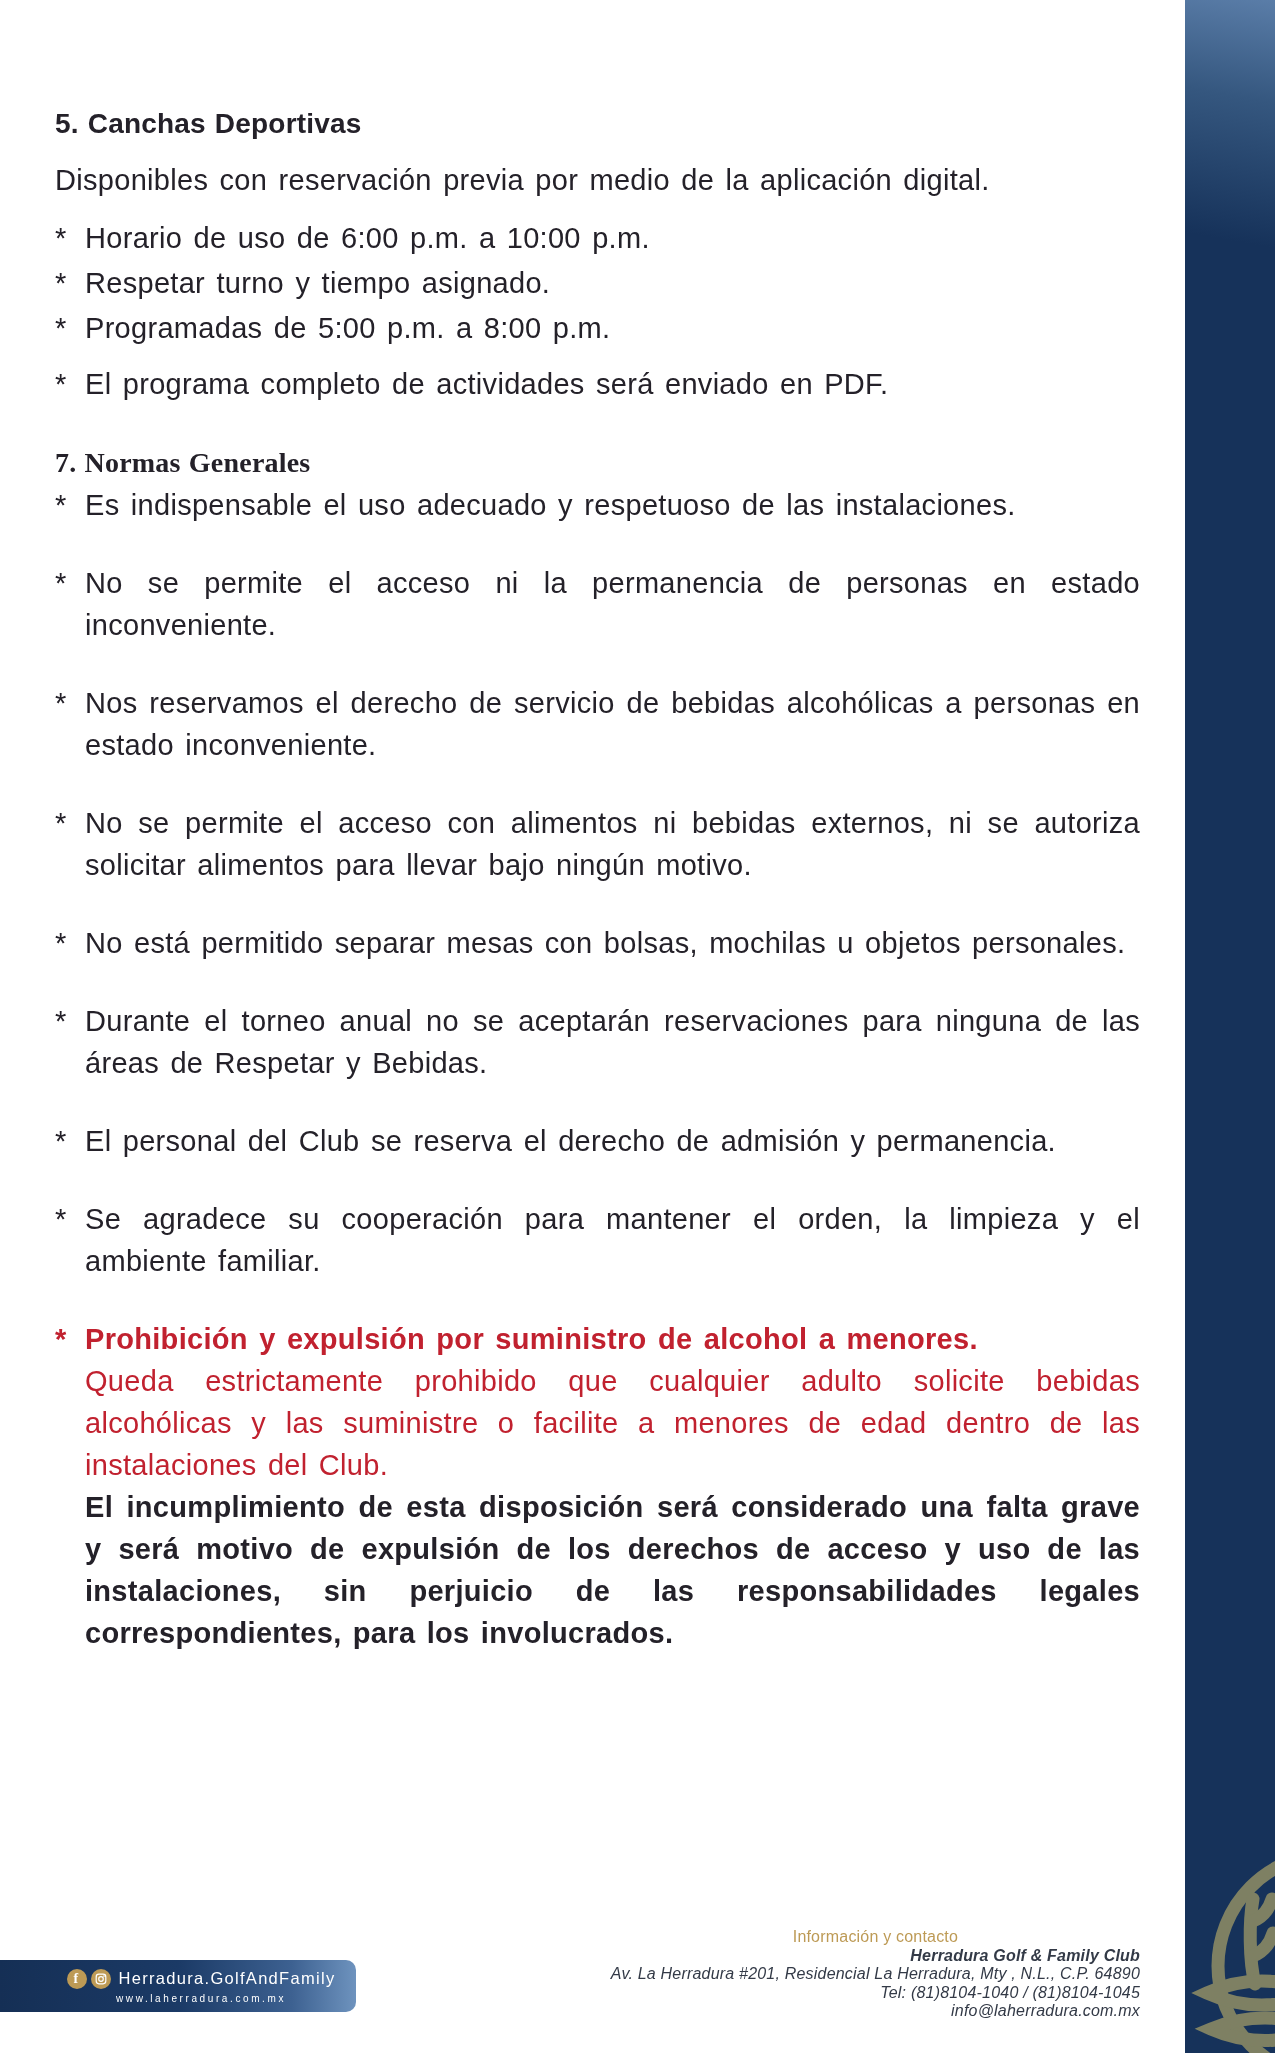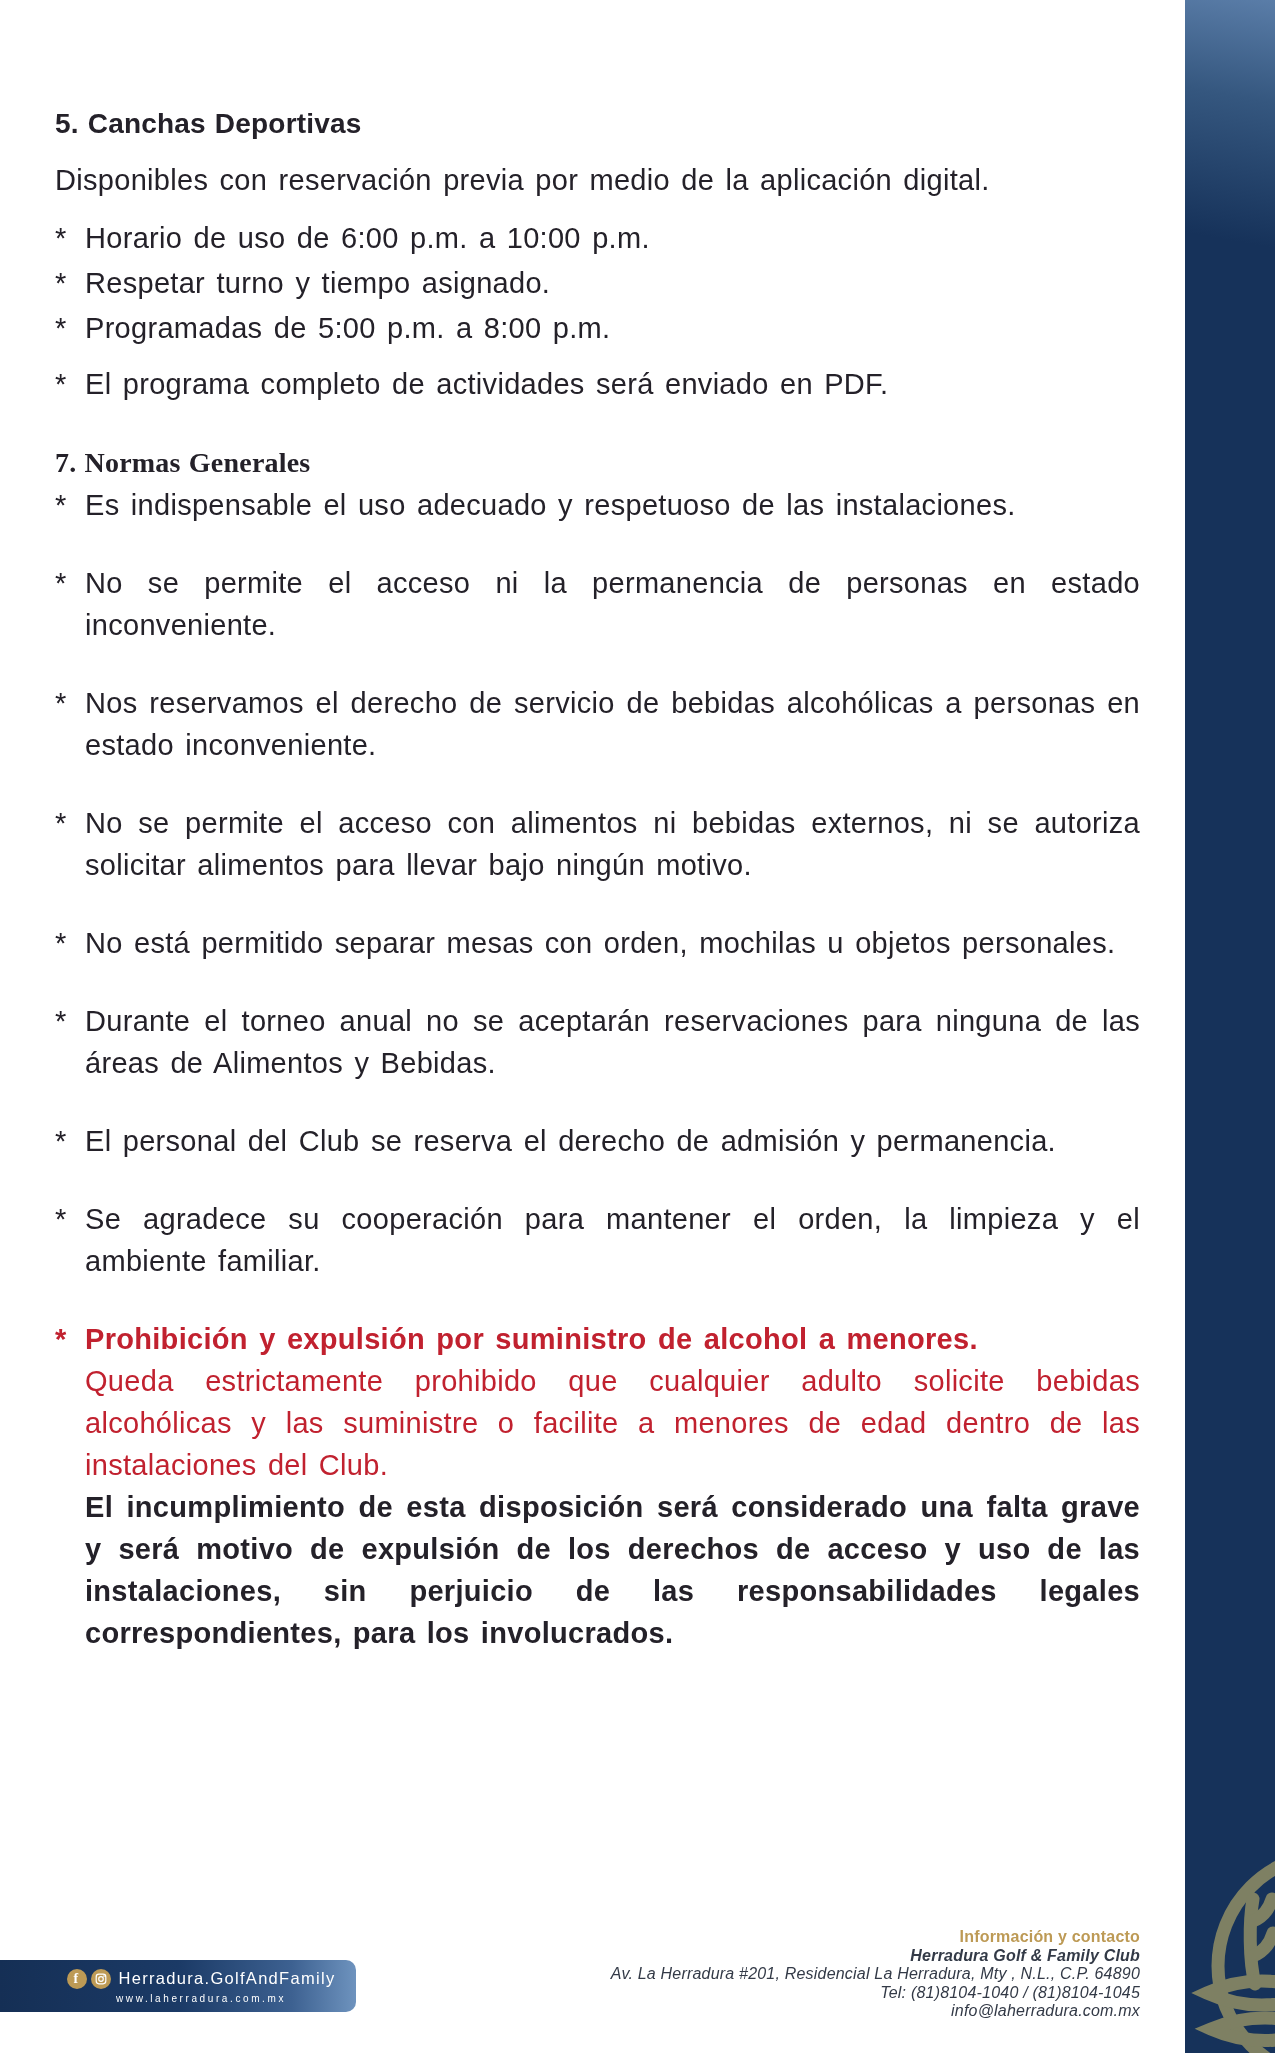--- a/index.html
+++ b/index.html
@@ -72,22 +72,23 @@
   .site { font-size:10px; letter-spacing:2.6px; margin-top:4px; }
 
   
   .contact {
     position:absolute; right:135px; top:1928px; text-align:right;
     font-size:16px; line-height:18.5px; font-style:italic;
     color:var(--footer-text, #333A47);
     letter-spacing:0.2px;
   }
   .c-head {
-    font-style:normal; font-weight:700;
+    font-style:normal; font-weight:400;
     color:var(--gold, #BD9A55);
+    text-align:center;
   }
   .c-club { font-weight:700; }
 </style>
 </head>
 <body>
 
 <div class="page">
 
   <div class="side-band">
     <svg class="logo-svg" width="130" height="240" viewBox="0 0 130 240">
@@ -146,25 +147,25 @@
         <li class="item">
           <span class="mark">*</span>
           <span class="txt j">Nos reservamos el derecho de servicio de bebidas alcohólicas a personas en estado inconveniente.</span>
         </li>
         <li class="item">
           <span class="mark">*</span>
           <span class="txt j">No se permite el acceso con alimentos ni bebidas externos, ni se autoriza solicitar alimentos para llevar bajo ningún motivo.</span>
         </li>
         <li class="item">
           <span class="mark">*</span>
-          <span class="txt j">No está permitido separar mesas con orden, mochilas u objetos personales.</span>
-        </li>
-        <li class="item">
-          <span class="mark">*</span>
-          <span class="txt j">Durante el torneo anual no se aceptarán reservaciones para ninguna de las áreas de Alimentos y Bebidas.</span>
+          <span class="txt j">No está permitido separar mesas con bolsas, mochilas u objetos personales.</span>
+        </li>
+        <li class="item">
+          <span class="mark">*</span>
+          <span class="txt j">Durante el torneo anual no se aceptarán reservaciones para ninguna de las áreas de Respetar y Bebidas.</span>
         </li>
         <li class="item">
           <span class="mark">*</span>
           <span class="txt j">El personal del Club se reserva el derecho de admisión y permanencia.</span>
         </li>
         <li class="item">
           <span class="mark">*</span>
           <span class="txt j">Se agradece su cooperación para mantener el orden, la limpieza y el ambiente familiar.</span>
         </li>
       </ul>

